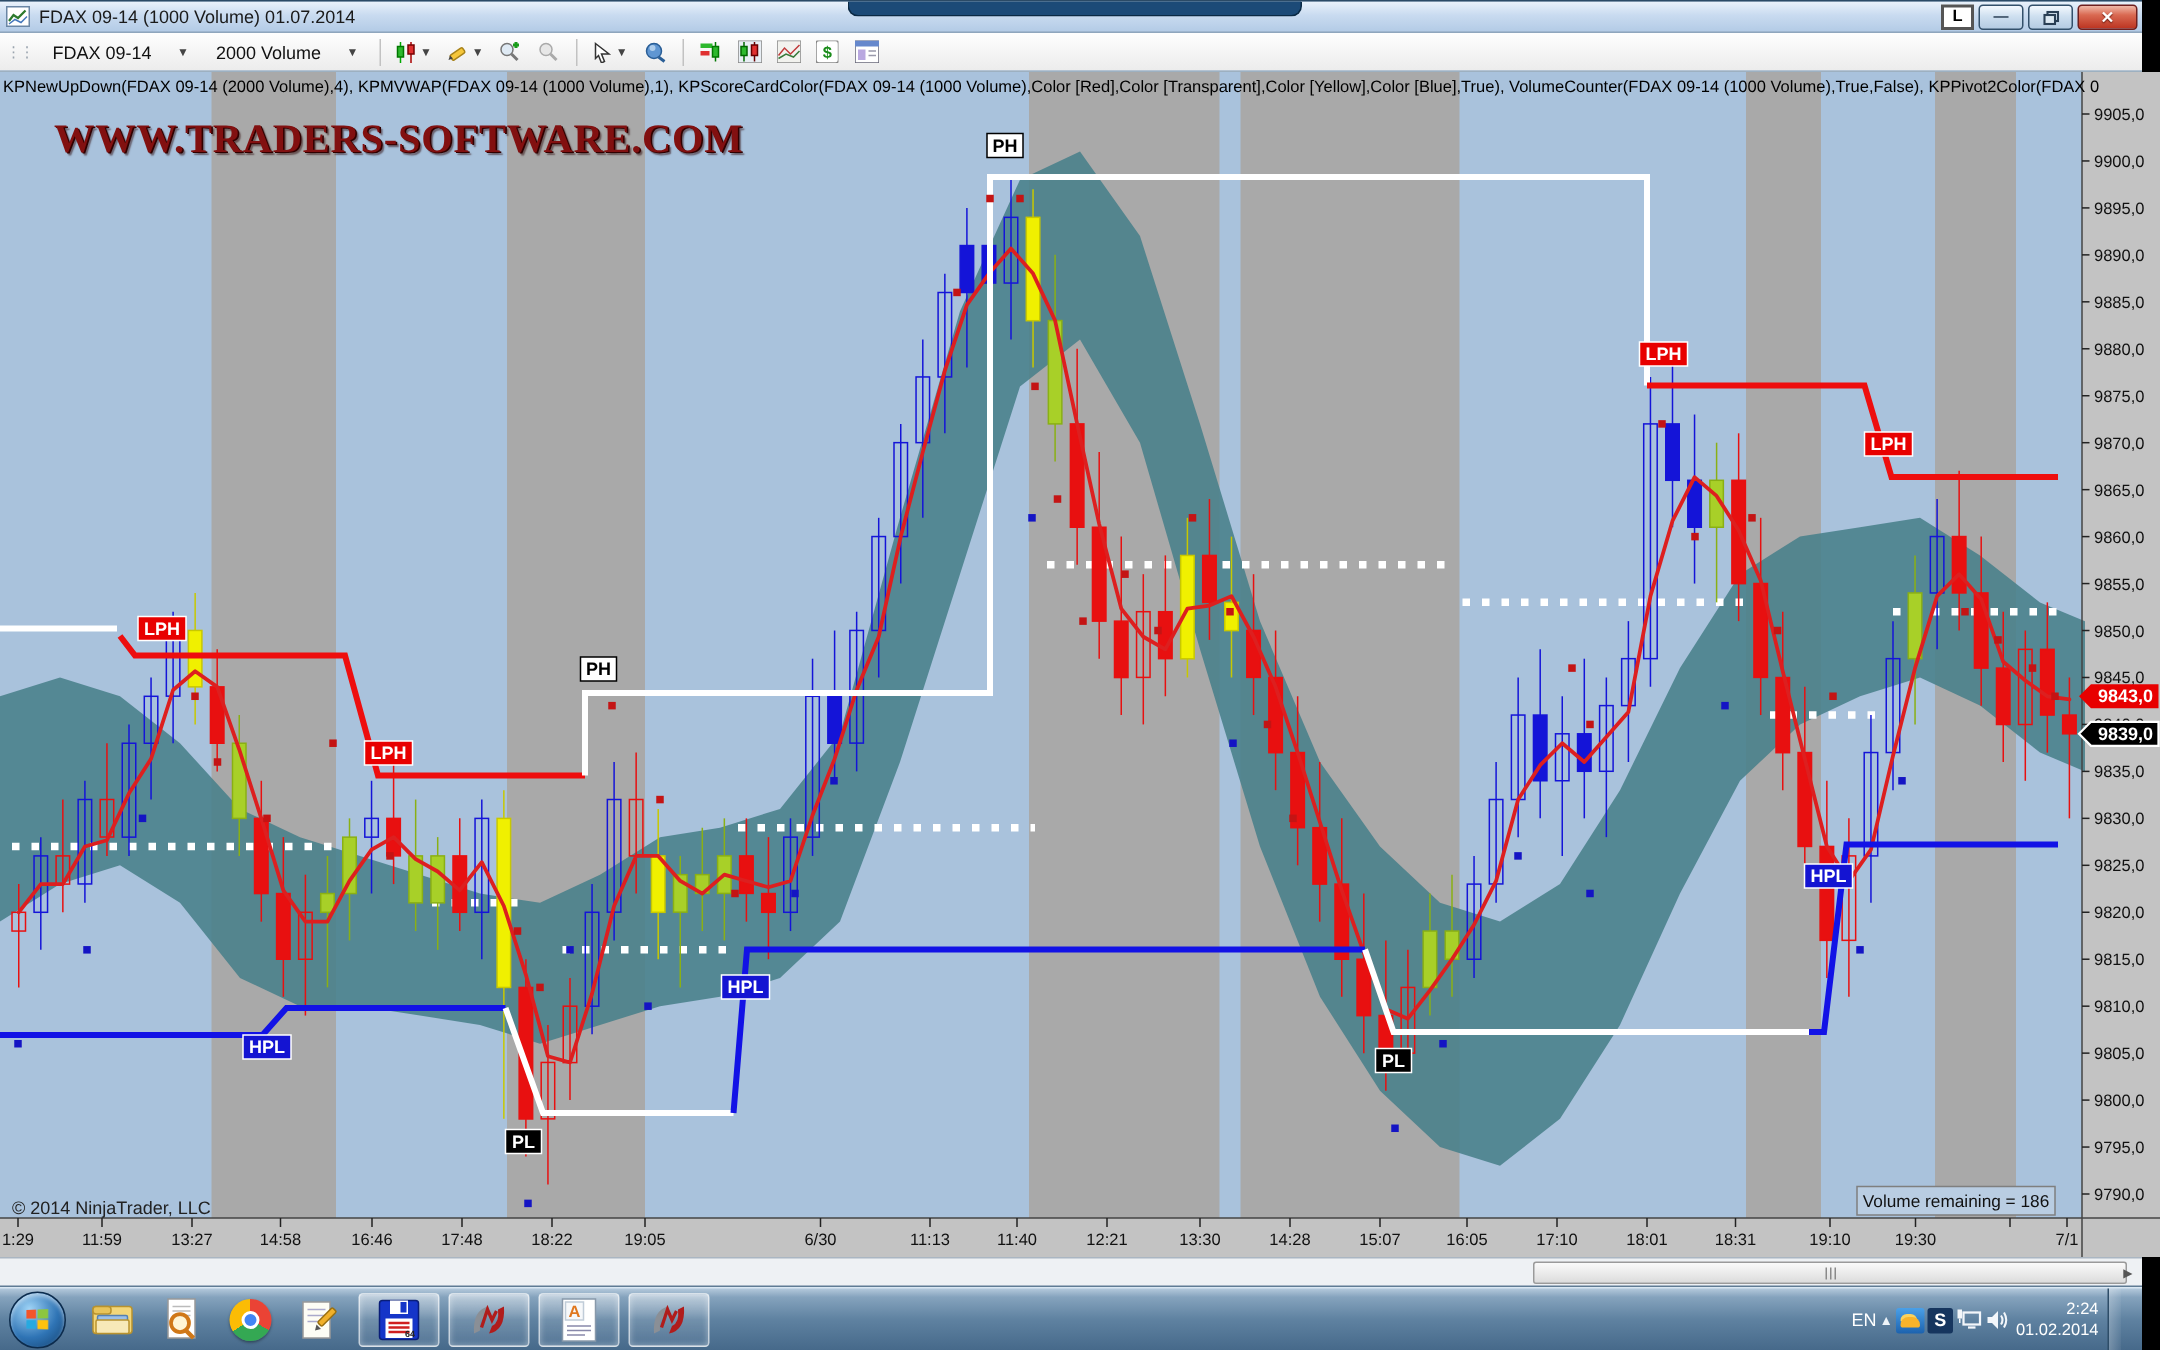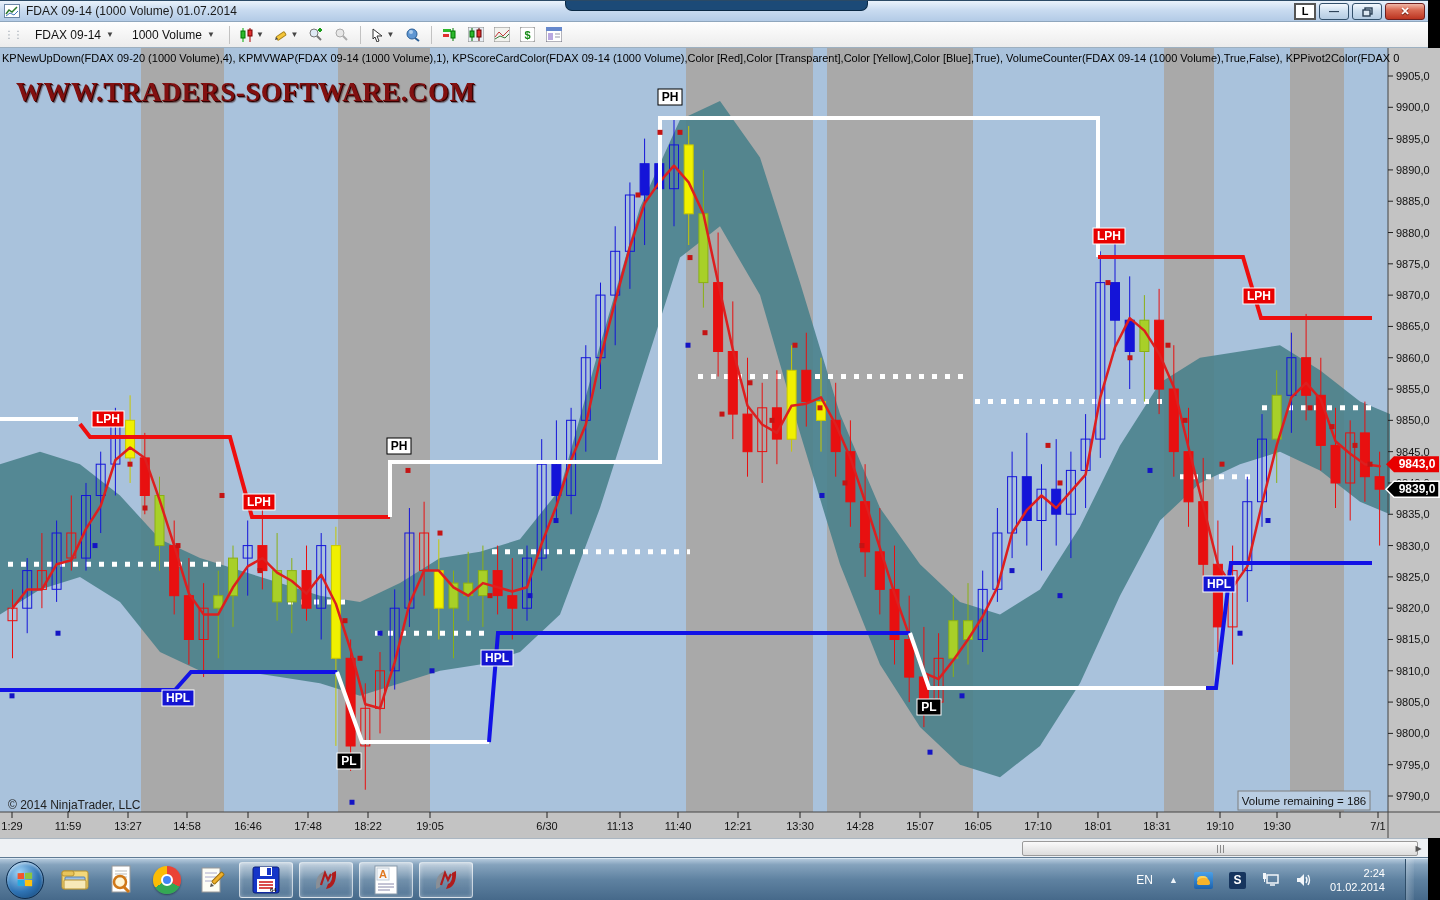--- a/index.html
+++ b/index.html
@@ -15,50 +15,50 @@
   .win-buttons { position:absolute; right:3px; top:2px; display:flex; gap:3px; align-items:center; }
   .btn-log { width:22px; height:17px; background:#fff; border:2px solid #555; font-size:11px; font-weight:bold; text-align:center; line-height:13px; color:#000; }
   .cap-btn { width:30px; height:17px; border:1px solid #33506b; border-radius:3px; background:linear-gradient(#f4f9fe,#cfe0f0 45%,#b4cbe2); display:flex; align-items:center; justify-content:center; font-size:10px; color:#1c3document;}
   .cap-btn span { color:#2a3f55; font-weight:bold; }
   .btn-close { width:40px; height:17px; border:1px solid #6e1f1f; border-radius:3px; background:linear-gradient(#f0b8a8,#d96952 40%,#bc3421); display:flex; align-items:center; justify-content:center; }
   .btn-close span { color:#fff; font-weight:bold; font-size:11px; text-shadow:0 1px 1px #5d0f05; }
 
   
   .toolbar { height:26px; background:linear-gradient(#fefefe,#ececec); border-bottom:1px solid #9db0c0; display:flex; align-items:center; gap:4px; padding-left:2px; }
   .grip { color:#9aa4ae; font-size:10px; letter-spacing:-1px; margin:0 2px; }
-  .tb-drop { display:flex; align-items:center; gap:5px; padding:2px 6px; font-size:12px; color:#111; border:1px solid transparent; border-radius:2px; }
+  .tb-drop { display:flex; align-items:center; gap:17px; padding:2px 6px; font-size:12px; color:#111; border:1px solid transparent; border-radius:2px; }
   .tb-drop .arrow { font-size:8px; color:#444; }
   .tb-sep { width:1px; height:18px; background:#c2c2c2; margin:0 3px; }
   .tb-btn { width:22px; height:20px; display:flex; align-items:center; justify-content:center; border:1px solid transparent; border-radius:2px; }
   .tb-btn.with-arrow { width:30px; gap:2px; }
   .tb-btn .arrow { font-size:8px; color:#444; }
 
   
   .chart-area { position:relative; width:1440px; height:790px; background:#a9c2dc; }
   #chart-svg { position:absolute; left:0; top:0; font-family:"Liberation Sans",sans-serif; }
   .indicator-line { position:absolute; left:2px; top:4px; width:1437px; font-size:11px; color:#000; white-space:nowrap; overflow:hidden; }
-  .watermark { position:absolute; left:16px; top:30px; pointer-events:none; }
+  .watermark { position:absolute; left:36px; top:30px; pointer-events:none; }
   .wm1 { font-family:"Liberation Serif",serif; font-weight:bold; font-size:27px; line-height:29px; color:#821010; text-shadow:1px 1px 0px #300000, 2px 2px 1px rgba(40,0,0,.5); letter-spacing:0.5px; }
   .wm2 { font-family:"Liberation Serif",serif; font-weight:bold; font-size:13px; color:#7e0d0d; text-shadow:1px 1px 0 #2a0000; letter-spacing:1.5px; margin-top:1px; }
 
   
   .hscroll { position:relative; height:20px; background:#eef1f4; border-top:1px solid #aab6c2; border-bottom:1px solid #5f7b94; }
   .hthumb { position:absolute; left:1022px; top:2px; width:396px; height:15px; background:linear-gradient(#fafafa,#dcdcdc); border:1px solid #9a9a9a; border-radius:2px; display:flex; align-items:center; justify-content:center; gap:2px; }
   .hthumb i { display:block; width:1px; height:8px; background:#8a8a8a; }
   .harrow { position:absolute; right:2px; top:2px; width:15px; height:15px; font-size:8px; color:#555; display:flex; align-items:center; justify-content:center; }
 
   
   .taskbar { position:relative; height:42px; background:linear-gradient(180deg,#b4c9dc 0%,#85a3bd 14%,#5f82a1 50%,#46698a 100%); border-top:1px solid #d9e7f2; display:flex; align-items:center; }
   .start-orb { width:38px; height:38px; margin:0 8px 0 6px; border-radius:50%; background:radial-gradient(circle at 35% 30%,#9fd4f7,#2f74b5 55%,#123f6d); border:1px solid #0d2c4d; box-shadow:inset 0 2px 3px rgba(255,255,255,.55); position:relative; }
   .flag { position:absolute; left:10px; top:11px; width:16px; height:15px; display:grid; grid-template-columns:7px 7px; grid-template-rows:6px 6px; gap:1px; transform:perspective(40px) rotateY(-14deg); }
   .flag b:nth-child(1){background:#f3552a;} .flag b:nth-child(2){background:#8cc63f;}
   .flag b:nth-child(3){background:#27a9e0;} .flag b:nth-child(4){background:#ffc20e;}
   .tb-icon { width:40px; height:38px; display:flex; align-items:center; justify-content:center; margin:0 3px; border-radius:3px; }
   .tb-task { width:54px; height:36px; display:flex; align-items:center; justify-content:center; margin:0 3px; border:1px solid rgba(255,255,255,.65); border-radius:3px; background:linear-gradient(rgba(255,255,255,.45),rgba(255,255,255,.12) 50%,rgba(120,150,180,.25)); box-shadow:inset 0 0 4px rgba(255,255,255,.4); }
-  .tray { position:absolute; right:0; top:0; height:42px; display:flex; align-items:center; gap:16px; padding-right:14px; }
+  .tray { position:absolute; right:0; top:0; height:42px; display:flex; align-items:center; gap:2px; padding-right:14px; }
   .tray-lang { color:#fff; font-size:12px; }
   .tray-caret { color:#eef4f9; font-size:9px; }
   .tray-ico { width:18px; height:18px; display:flex; align-items:center; justify-content:center; }
   .skype { width:17px; height:17px; background:#16355e; color:#fff; font-weight:bold; font-size:12px; text-align:center; line-height:17px; border-radius:2px; }
   .cloudbox { width:19px; height:17px; background:linear-gradient(#4aa0e8,#1c62ae); border-radius:2px; position:relative; }
   .cloudbox::after { content:""; position:absolute; left:3px; top:6px; width:13px; height:7px; background:#f7b32b; border-radius:6px 6px 2px 2px; box-shadow:-1px -3px 0 -1px #fad25e; }
   .clock { color:#fff; font-size:11px; text-align:right; line-height:14px; }
   .show-desktop { width:9px; height:42px; border-left:1px solid #2e4d68; background:linear-gradient(90deg,rgba(255,255,255,.25),rgba(255,255,255,.05)); margin-left:4px; }
   svg text { user-select:none; }
 </style>
@@ -93,21 +93,21 @@
     </div>
   </div>
 
   <div class="toolbar">
     <span class="grip">⋮⋮</span>
     <div class="tb-drop">
       <span>FDAX 09-14</span>
         <span class="arrow">▼</span>
     </div>
     <div class="tb-drop">
-      <span>1000 Volume</span>
+      <span>2000 Volume</span>
         <span class="arrow">▼</span>
     </div>
     <div class="tb-sep"></div>
     <div class="tb-btn with-arrow">
       <svg width="14" height="14" viewBox="0 0 14 14">
           <line x1="3" y1="0" x2="3" y2="14" stroke="#0a0"></line>
           <rect x="1" y="3" width="4" height="7" fill="#2db82d" stroke="#070"></rect>
           <line x1="10" y1="0" x2="10" y2="14" stroke="#a00"></line>
           <rect x="8" y="2" width="4" height="6" fill="#e03030" stroke="#700"></rect>
         </svg>
@@ -603,21 +603,21 @@
         <g>
           <text x="8" y="809" font-size="12" fill="#222">© 2014 NinjaTrader, LLC</text>
         </g>
         <g>
           <path d="M1386,464.17391304347825 L1394,456.17391304347825 L1439,456.17391304347825 L1439,472.17391304347825 L1394,472.17391304347825 Z" fill="#e80000" stroke="none" stroke-width="0"></path>
           <text x="1417" y="468.17391304347825" text-anchor="middle" font-size="12" font-weight="bold" fill="#ffffff">9843,0</text>
           <path d="M1386,489.21739130434787 L1394,481.21739130434787 L1439,481.21739130434787 L1439,497.21739130434787 L1394,497.21739130434787 Z" fill="#000000" stroke="#ffffff" stroke-width="1.5"></path>
           <text x="1417" y="493.21739130434787" text-anchor="middle" font-size="12" font-weight="bold" fill="#ffffff">9839,0</text>
         </g>
       </svg>
-    <div class="indicator-line">KPNewUpDown(FDAX 09-20 (1000 Volume),4), KPMVWAP(FDAX 09-14 (1000 Volume),1), KPScoreCardColor(FDAX 09-14 (1000 Volume),Color [Red],Color [Transparent],Color [Yellow],Color [Blue],True), VolumeCounter(FDAX 09-14 (1000 Volume),True,False), KPPivot2Color(FDAX 0</div>
+    <div class="indicator-line">KPNewUpDown(FDAX 09-14 (2000 Volume),4), KPMVWAP(FDAX 09-14 (1000 Volume),1), KPScoreCardColor(FDAX 09-14 (1000 Volume),Color [Red],Color [Transparent],Color [Yellow],Color [Blue],True), VolumeCounter(FDAX 09-14 (1000 Volume),True,False), KPPivot2Color(FDAX 0</div>
     <div class="watermark">
       <div class="wm1">WWW.TRADERS-SOFTWARE.COM</div>
     </div>
   </div>
 
   <div class="hscroll">
     <div class="hthumb">
         <i></i>
         <i></i>
         <i></i>

